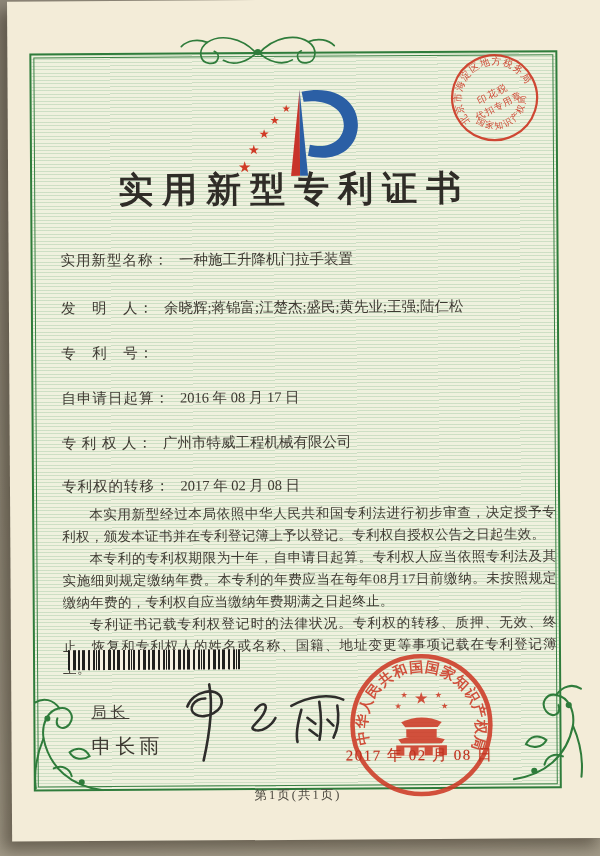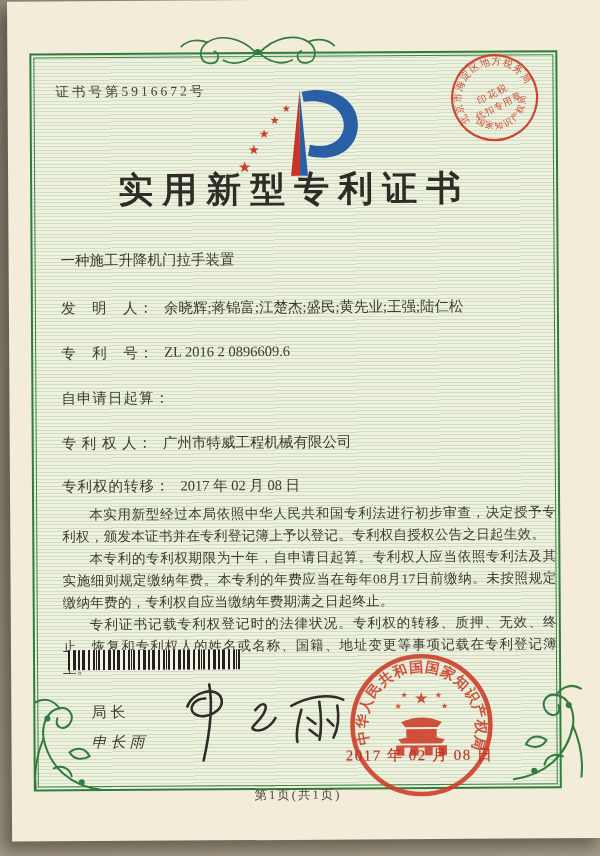--- a/index.html
+++ b/index.html
@@ -35,22 +35,22 @@
   .f0 { top:250px; } .f1 { top:298px; } .f2 { top:343px; }
   .f3 { top:388px; } .f4 { top:433px; } .f5 { top:476px; }
   .body-text { left:52px; top:503px; width:494px; font-size:13.5px; line-height:22px;
     text-align:justify; color:#3e3a32; letter-spacing:.3px; }
   .body-text p { text-indent:2em; margin:0; }
   .barcode { left:57px; top:649px; width:172px; height:20px;
     background:
       repeating-linear-gradient(90deg,#20201e 0 2px,rgba(0,0,0,0) 2px 5px),
       repeating-linear-gradient(90deg,#20201e 0 1px,rgba(0,0,0,0) 1px 7px),
       #f6f1e2; }
-  .director-title { left:80px; top:702px; font-size:15px; letter-spacing:4px; color:#3d3931; }
-  .director-name  { left:80px; top:732px; font-size:15px; letter-spacing:4px; color:#3d3931;font-style:italic; }
+  .director-title { left:80px; top:702px; font-size:15px; letter-spacing:4px; color:#3d3931;text-decoration:underline; }
+  .director-name  { left:80px; top:732px; font-size:20px; letter-spacing:4px; color:#3d3931; }
   .signature { left:148px; top:676px; }
   .office-seal { left:336px; top:652px; }
   .seal-date { left:334px; top:747px; font-size:15px; letter-spacing:1.5px; color:#c0321f;
     text-shadow:0 0 1px rgba(192,50,31,.4); z-index:5; }
   .footer { left:22px; top:787px; width:528px; text-align:center;
     font-size:12.5px; letter-spacing:2px; color:#4a463e; }
   .tax-stamp { left:442px; top:54px; transform:rotate(-27deg); opacity:.92; }
   .logo { left:228px; top:86px; }
   .ornament-top { left:168px; top:30px; }
   .corner-bl { left:12px; top:693px; }
@@ -92,21 +92,20 @@
       <path d="M78,96 C48,92 26,74 20,44 C18,30 24,16 36,14 C46,12 52,22 46,30 C40,37 31,33 34,24"></path>
       <path d="M20,44 C14,58 10,76 12,94"></path>
       <path d="M36,14 C30,5 20,3 12,8"></path>
       <path d="M46,58 C54,52 62,54 66,62 C60,66 50,66 46,58 Z"></path>
       <path d="M30,74 C38,70 46,74 48,82"></path>
     </g>
     <circle cx="24" cy="24" r="3" fill="#2f7c3b"></circle>
     <circle cx="58" cy="88" r="3" fill="#2f7c3b"></circle>
   </svg>
 
-  <div class="abs cert-number">证书号第5916672号</div>
 
   <svg class="abs tax-stamp" width="90" height="90" viewBox="0 0 88 88">
     <defs>
       <path id="taxTopArc" d="M13,56 A33,33 0 1 1 75,56"></path>
       <path id="taxBotArc" d="M16,55 A30,30 0 0 0 72,55"></path>
     </defs>
     <circle cx="44" cy="44" r="41.5" fill="none" stroke="#cd3a26" stroke-width="2.2"></circle>
     <text font-size="9.5" letter-spacing="1" fill="#cd3a26">
       <textPath href="#taxTopArc" startOffset="2">北京市海淀区地方税务局</textPath>
     </text>
@@ -124,32 +123,33 @@
     <text x="46" y="26" font-size="10" fill="#d03a26">★</text>
     <text x="34" y="38" font-size="11" fill="#d03a26">★</text>
     <text x="23" y="52" font-size="12" fill="#d03a26">★</text>
     <text x="12" y="68" font-size="13" fill="#d03a26">★</text>
     <text x="2" y="86" font-size="15" fill="#d03a26">★</text>
   </svg>
 
   <div class="abs title">实用新型专利证书</div>
 
   <div class="abs field-row f0">
+    <span class="lbl">实用新型名称：</span>
     <span class="val">一种施工升降机门拉手装置</span>
   </div>
   <div class="abs field-row f1">
     <span class="lbl">发　明　人：</span>
     <span class="val">余晓辉;蒋锦富;江楚杰;盛民;黄先业;王强;陆仁松</span>
   </div>
   <div class="abs field-row f2">
     <span class="lbl">专　利　号：</span>
-    <span class="val">ZL 2016 2 0896609.6</span>
   </div>
   <div class="abs field-row f3">
     <span class="lbl">自申请日起算：</span>
+    <span class="val">2016 年 08 月 17 日</span>
   </div>
   <div class="abs field-row f4">
     <span class="lbl">专 利 权 人：</span>
     <span class="val">广州市特威工程机械有限公司</span>
   </div>
   <div class="abs field-row f5">
     <span class="lbl">专利权的转移：</span>
     <span class="val">2017 年 02 月 08 日</span>
   </div>
 

